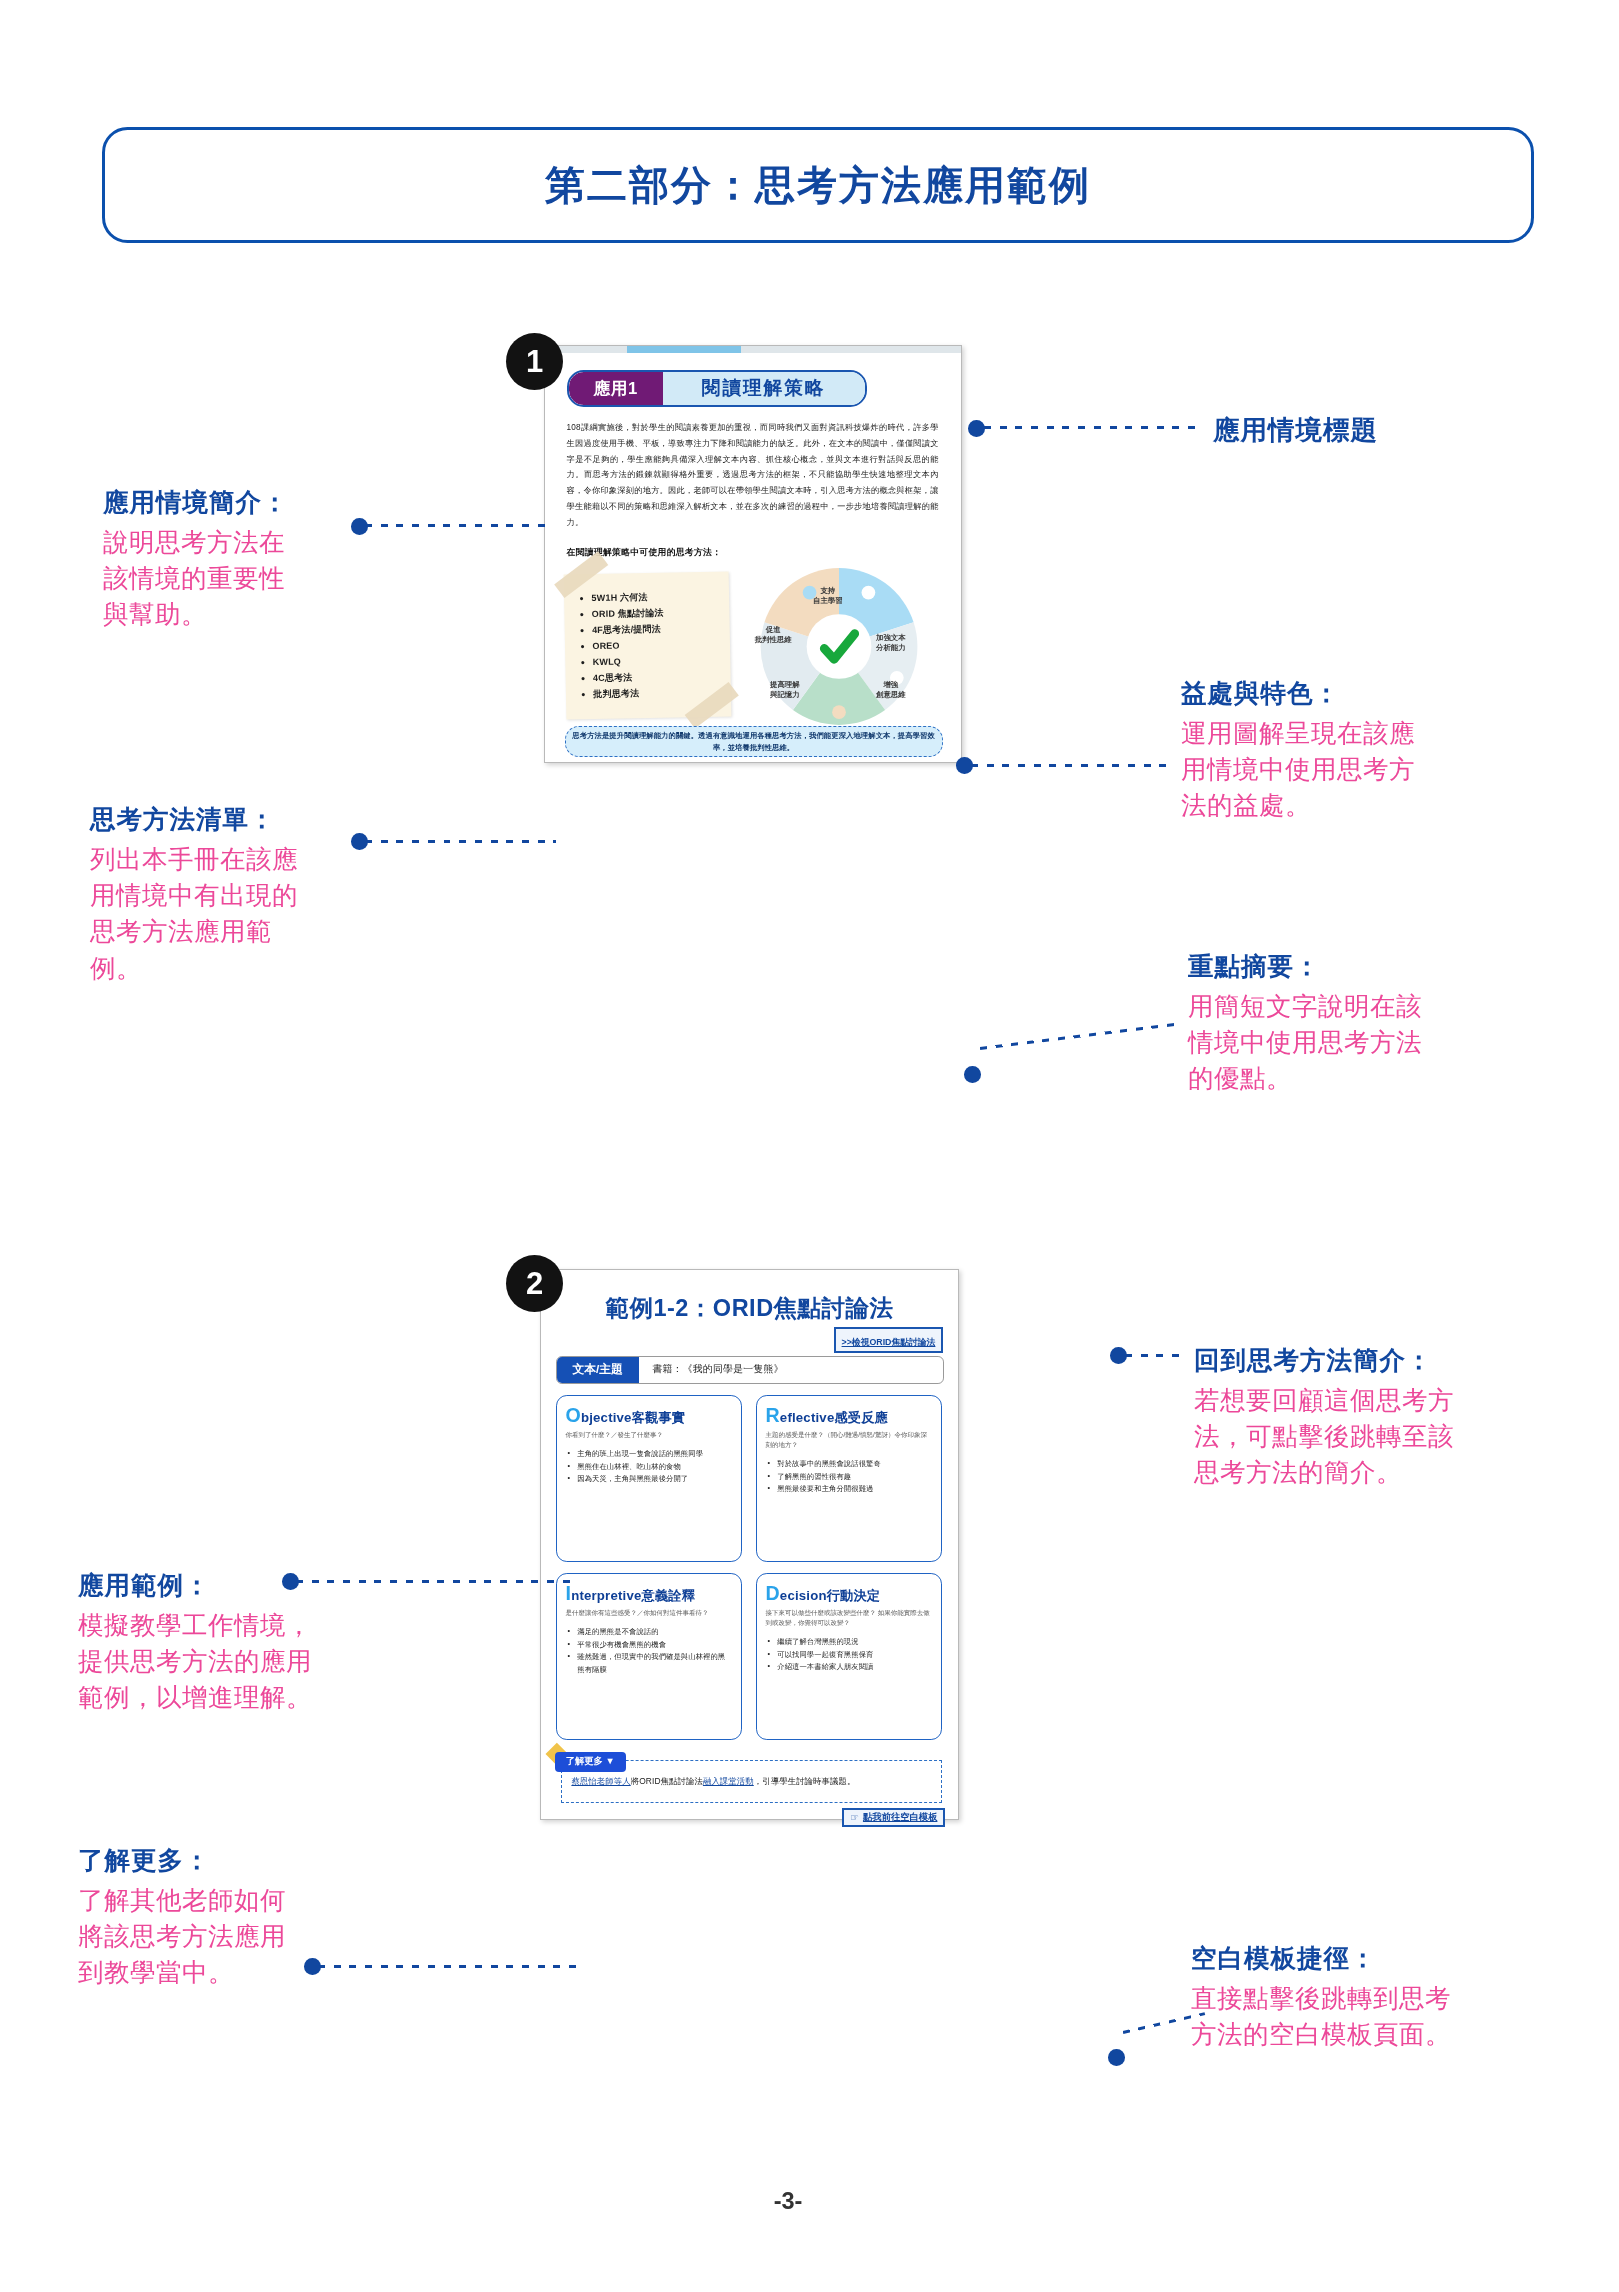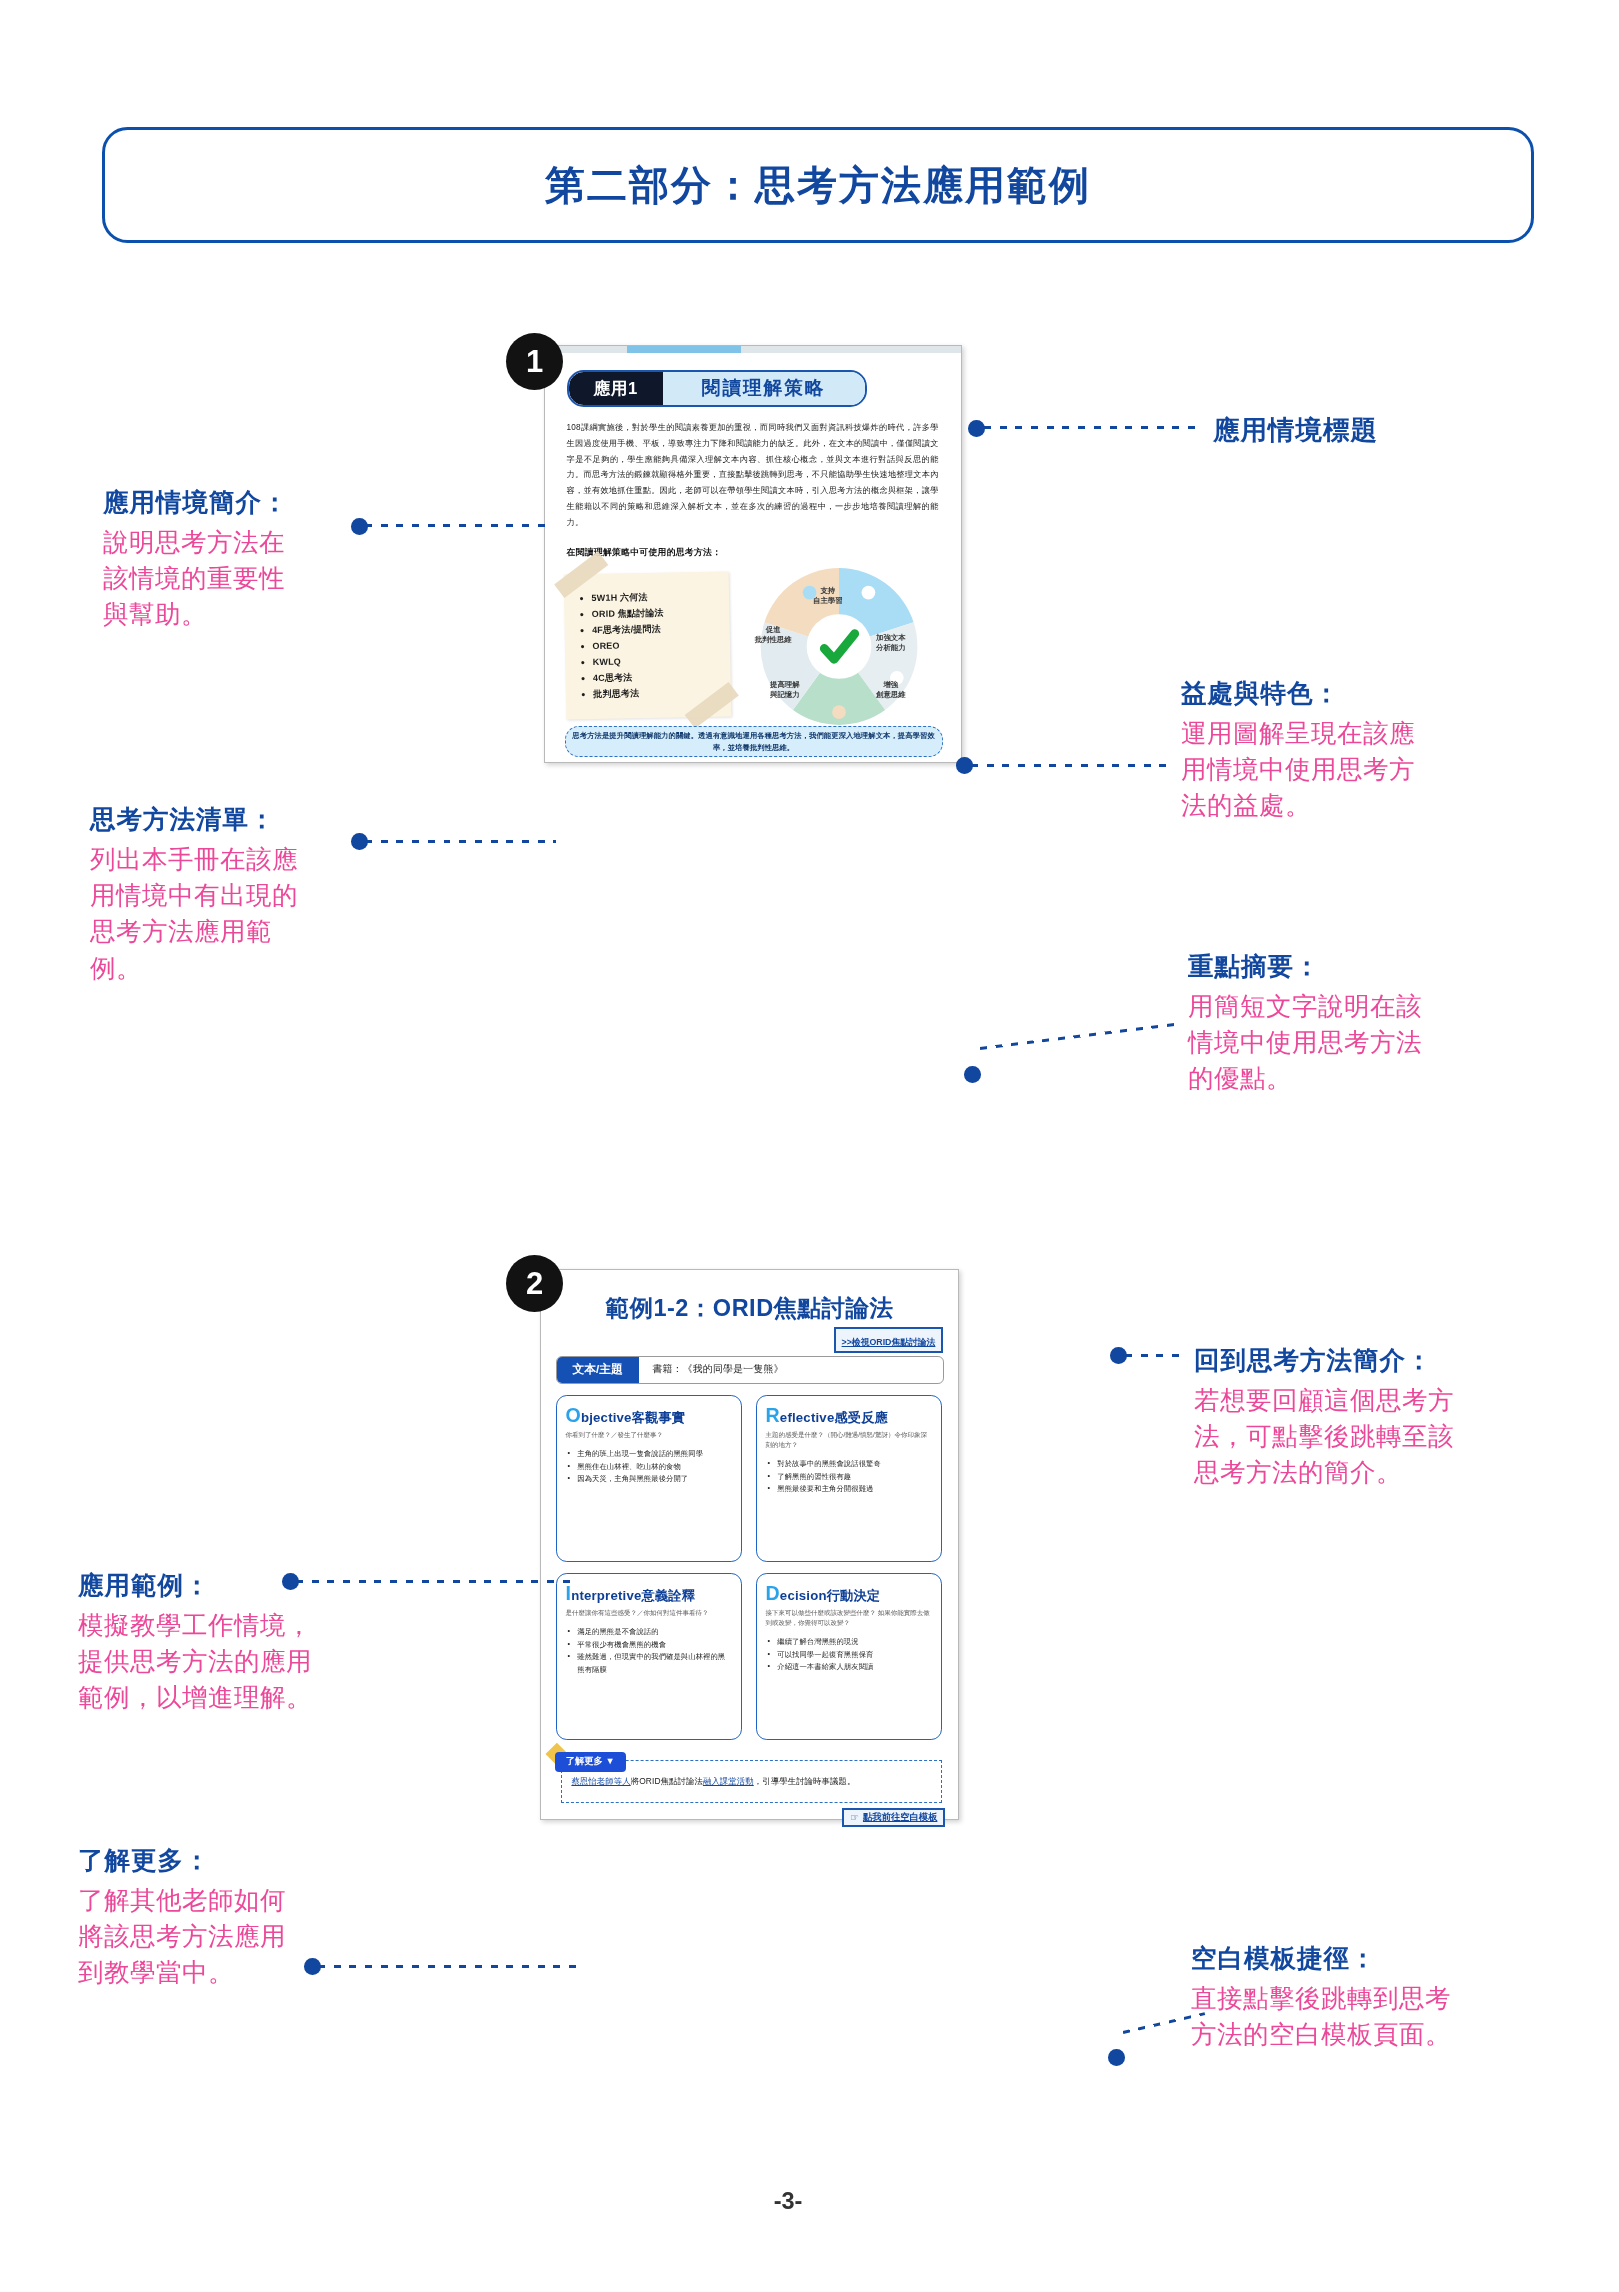--- a/index.html
+++ b/index.html
@@ -55,21 +55,21 @@
   }
   #card1{left:544px;top:345px;width:416px;height:416px;}
   .c1-topbar{position:absolute;left:0;top:0;width:100%;height:6.9px;}
   .c1-topbar i{position:absolute;top:0;height:6.9px;}
 
   .app-pill{
     position:absolute;left:21.6px;top:23.5px;width:296px;height:33px;
     border:2px solid #1a56b0;border-radius:16.7px;overflow:hidden;display:flex;
   }
   .app-pill .lab{
-    background:#0f172a;color:#fff;font-size:16.7px;font-weight:bold;
+    background:#701a75;color:#fff;font-size:16.7px;font-weight:bold;
     display:flex;align-items:center;justify-content:center;width:94px;
     border-radius:14.7px 0 0 14.7px;letter-spacing:0.5px;
   }
   .app-pill .val{
     flex:1;background:#d2eaf7;color:#11479f;font-size:18.6px;font-weight:bold;
     display:flex;align-items:center;justify-content:center;letter-spacing:2px;
   }
 
   .c1-para{
     position:absolute;left:21.6px;top:74px;width:372px;
@@ -200,21 +200,21 @@
       <i style="left:0;width:82px;background:#dfe6ea;"></i>
       <i style="left:82px;width:114px;background:#7fc4e8;"></i>
       <i style="left:196px;width:220px;background:#dfe6ea;"></i>
     </div>
 
     <div class="app-pill">
       <div class="lab">應用1</div>
       <div class="val">閱讀理解策略</div>
     </div>
 
-    <div class="c1-para">108課綱實施後，對於學生的閱讀素養更加的重視，而同時我們又面對資訊科技爆炸的時代，許多學生因過度使用手機、平板，導致專注力下降和閱讀能力的缺乏。此外，在文本的閱讀中，僅僅閱讀文字是不足夠的，學生應能夠具備深入理解文本內容、抓住核心概念，並與文本進行對話與反思的能力。而思考方法的鍛鍊就顯得格外重要，直接點擊後跳轉到思考，不只能協助學生快速地整理文本內容，並有效地抓住重點。因此，老師可以在帶領學生閱讀文本時，引入思考方法的概念與框架，讓學生能藉以不同的策略和思維深入解析文本，並在多次的練習的過程中，一步步地培養閱讀理解的能力。</div>
+    <div class="c1-para">108課綱實施後，對於學生的閱讀素養更加的重視，而同時我們又面對資訊科技爆炸的時代，許多學生因過度使用手機、平板，導致專注力下降和閱讀能力的缺乏。此外，在文本的閱讀中，僅僅閱讀文字是不足夠的，學生應能夠具備深入理解文本內容、抓住核心概念，並與文本進行對話與反思的能力。而思考方法的鍛鍊就顯得格外重要，透過思考方法的框架，不只能協助學生快速地整理文本內容，令你印象深刻的地方。因此，老師可以在帶領學生閱讀文本時，引入思考方法的概念與框架，讓學生能藉以不同的策略和思維深入解析文本，並在多次的練習的過程中，一步步地培養閱讀理解的能力。</div>
     <div class="c1-lead">在閱讀理解策略中可使用的思考方法：</div>
 
     <div class="note">
       <div class="tape t1"></div>
       <div class="tape t2"></div>
       <ul>
         <li>5W1H 六何法</li>
         <li>ORID 焦點討論法</li>
         <li>4F思考法/提問法</li>
         <li>OREO</li>

